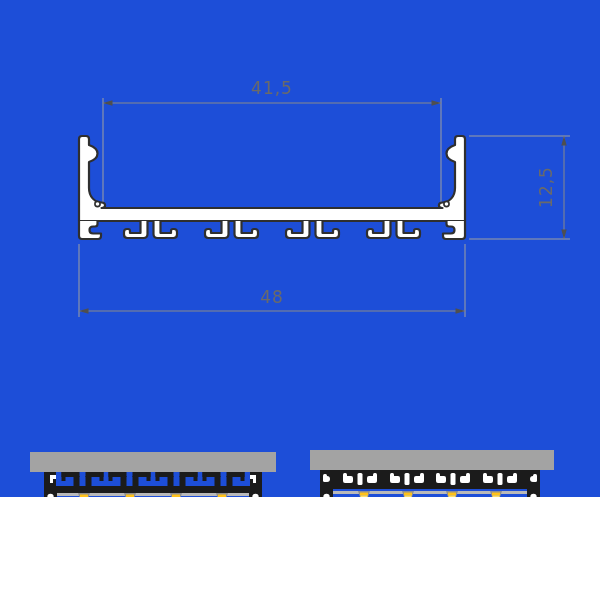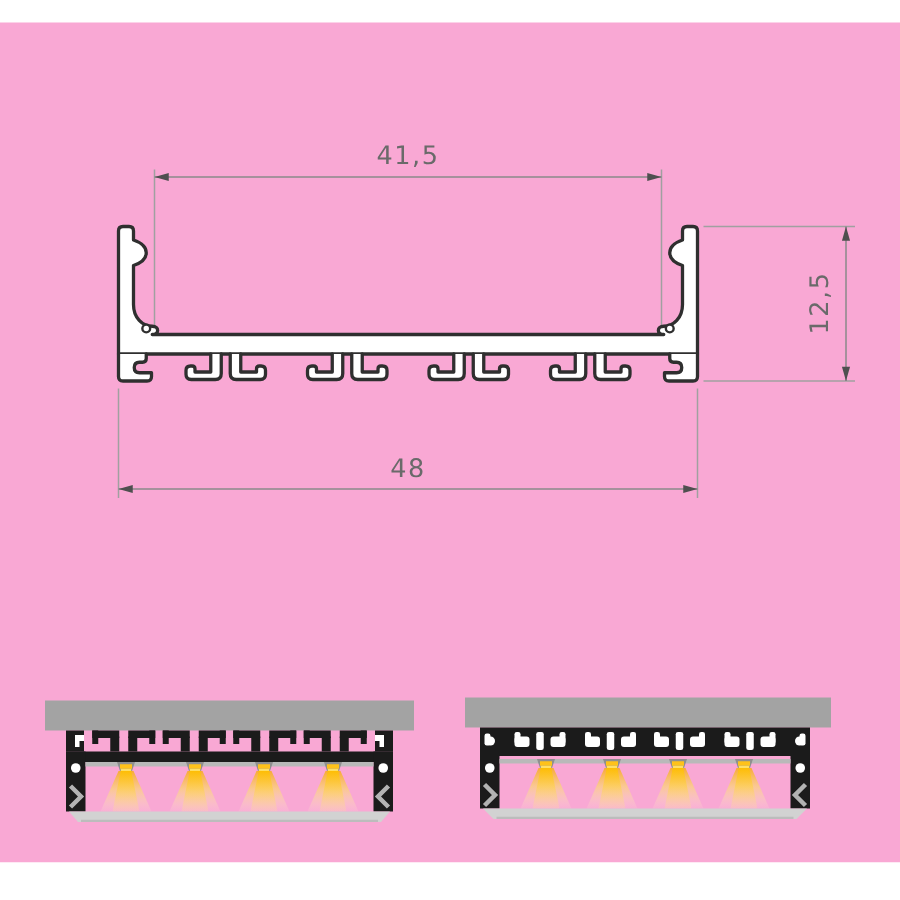--- a/index.html
+++ b/index.html
@@ -1,17 +1,17 @@
 <!DOCTYPE html>
 <html><head>
 <meta charset="utf-8">
 <style>
   html,body{margin:0;padding:0;background:#ffffff;}
-  .sheet{position:relative;width:600px;height:560px;background:#f9a8d4;overflow:hidden;
-         font-family:"DejaVu Sans", sans-serif;margin-top:15px;}
+  .sheet{position:relative;width:600px;height:497px;background:#1d4ed8;overflow:hidden;
+         font-family:"DejaVu Sans", sans-serif;}
   svg{display:block;}
   .dim-text{font-family:"DejaVu Sans", sans-serif;font-size:17px;fill:#6a6a6a;letter-spacing:1px;}
   .outline{fill:#ffffff;stroke:#2f2f2f;stroke-width:2.2;stroke-linejoin:round;stroke-linecap:round;}
   .extline{stroke:#a0a0a0;stroke-width:1;fill:none;}
   .dimline{stroke:#8a8a8a;stroke-width:1;fill:none;}
   .arrow{fill:#4f4f4f;stroke:none;}
 </style>
 </head>
 <body>
 

